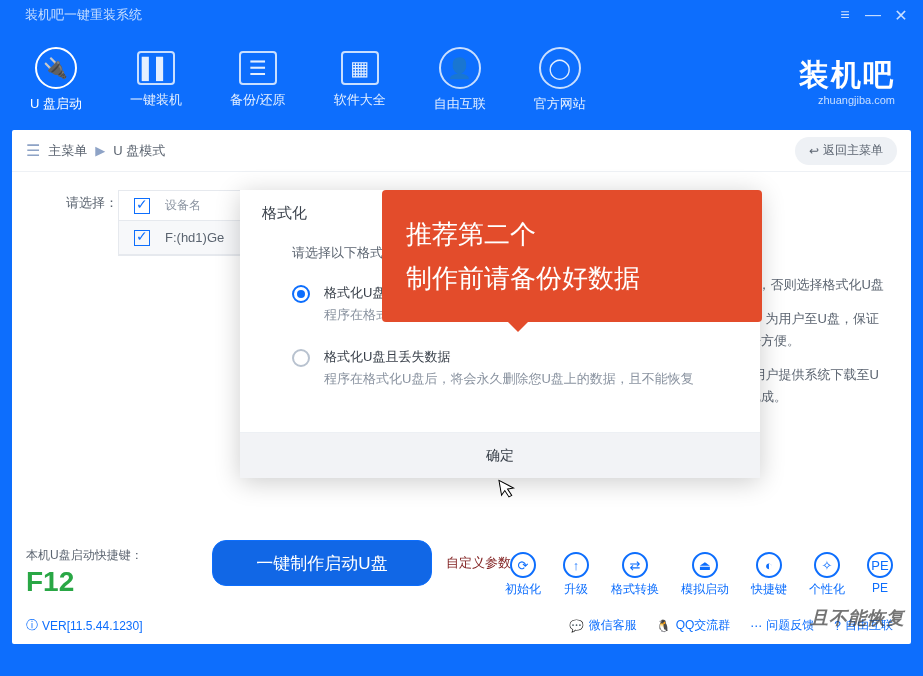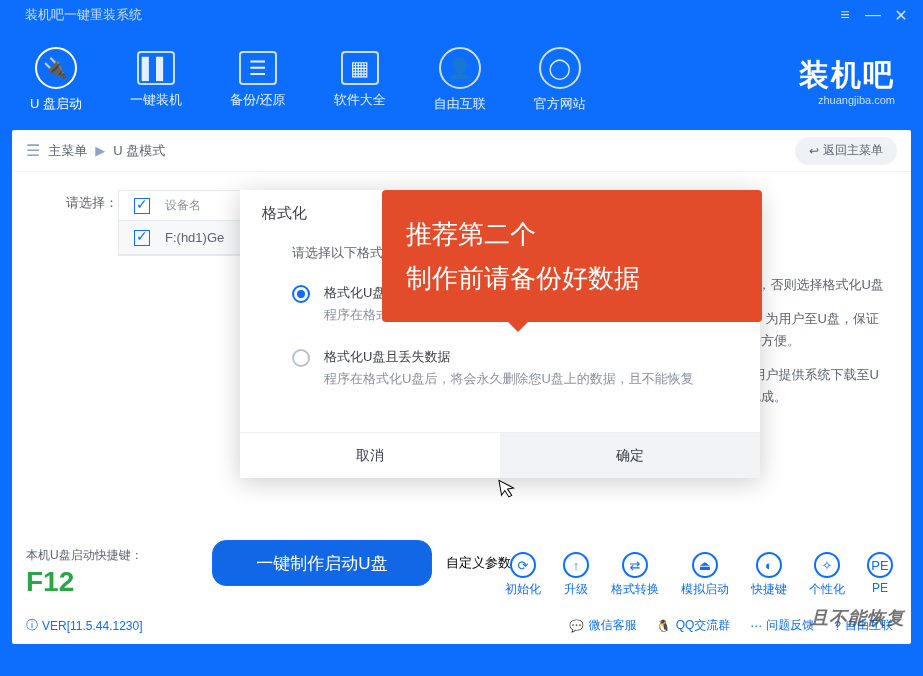--- a/index.html
+++ b/index.html
@@ -38,21 +38,21 @@
 .cell-check { width: 46px; display: flex; justify-content: center; }
 .chk { width: 16px; height: 16px; border: 1.5px solid #0d6efd; position: relative; }
 .chk.checked::after { content: "✓"; position: absolute; left: 1px; top: -3px; color: #0d6efd; font-size: 14px; }
 .cell-name { flex: 1; }
 
 .rt-hint { position: absolute; left: 580px; right: 20px; top: 68px; font-size: 13px; color: #5b6470; line-height: 22px; }
 .rt-hint .blue { color: #0d6efd; }
 .rt-hint p { margin-bottom: 12px; }
 
 .mainbtn { position: absolute; left: 200px; top: 368px; width: 220px; height: 46px; border: 1px solid #0d6efd; background: #1167e6; color: #fff; font-size: 17px; border-radius: 14px; display: flex; align-items: center; justify-content: center; cursor: pointer; }
-.customlink { position: absolute; left: 434px; top: 382px; color: #000000; font-size: 13px; cursor: pointer; }
+.customlink { position: absolute; left: 434px; top: 382px; color: #7f1d1d; font-size: 13px; cursor: pointer; }
 
 .hotkey-zone { position: absolute; left: 14px; bottom: 46px; font-size: 12px; color: #5b6470; }
 .hotkey { font-size: 28px; color: #29a745; font-weight: 700; margin-top: 2px; }
 
 .bottool { position: absolute; right: 18px; bottom: 46px; display: flex; gap: 22px; }
 .bottool .bt { display: flex; flex-direction: column; align-items: center; font-size: 12px; color: #0d6efd; cursor: pointer; }
 .bottool .bt .bi { width: 26px; height: 26px; border: 2px solid #0d6efd; border-radius: 50%; margin-bottom: 3px; display: flex; align-items: center; justify-content: center; font-size: 13px; }
 
 .ver { position: absolute; left: 14px; bottom: 10px; color: #0d6efd; font-size: 12px; display: flex; align-items: center; gap: 4px; }
 .supportlinks { position: absolute; right: 18px; bottom: 10px; display: flex; gap: 20px; font-size: 12px; color: #0d6efd; }
@@ -242,21 +242,20 @@
     </div>
     <div class="opt">
       <div class="radio"></div>
       <div class="txt">
         <div class="t1">格式化U盘且丢失数据</div>
         <div class="t2">程序在格式化U盘后，将会永久删除您U盘上的数据，且不能恢复</div>
       </div>
     </div>
   </div>
   <div class="modal-foot">
-    <div class="mbtn">取消</div>
     <div class="mbtn primary">确定</div>
   </div>
 </div>
 
 <div class="callout">
   <div>推荐第二个</div>
   <div>制作前请备份好数据</div>
 </div>
 
 <div class="cursor">

